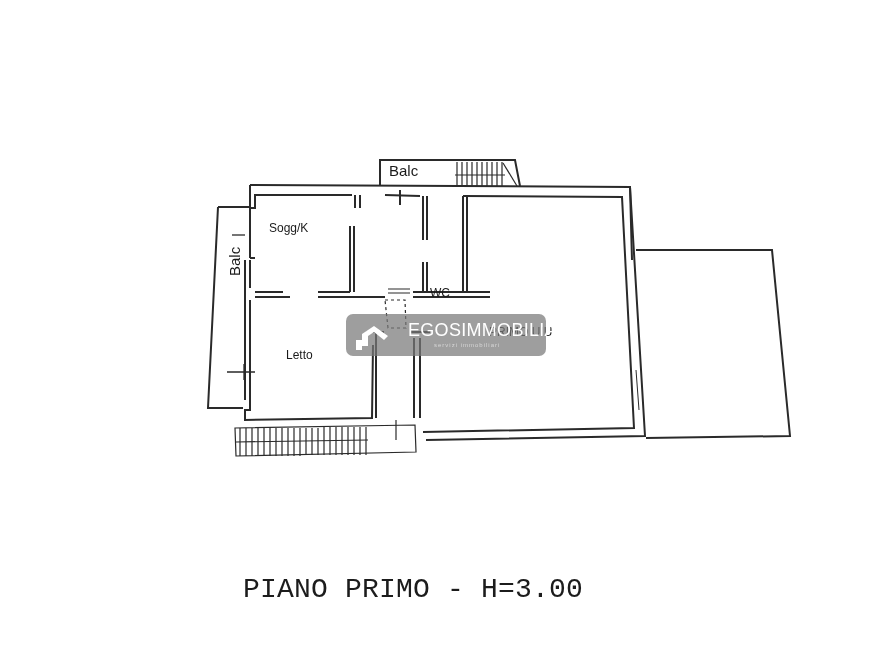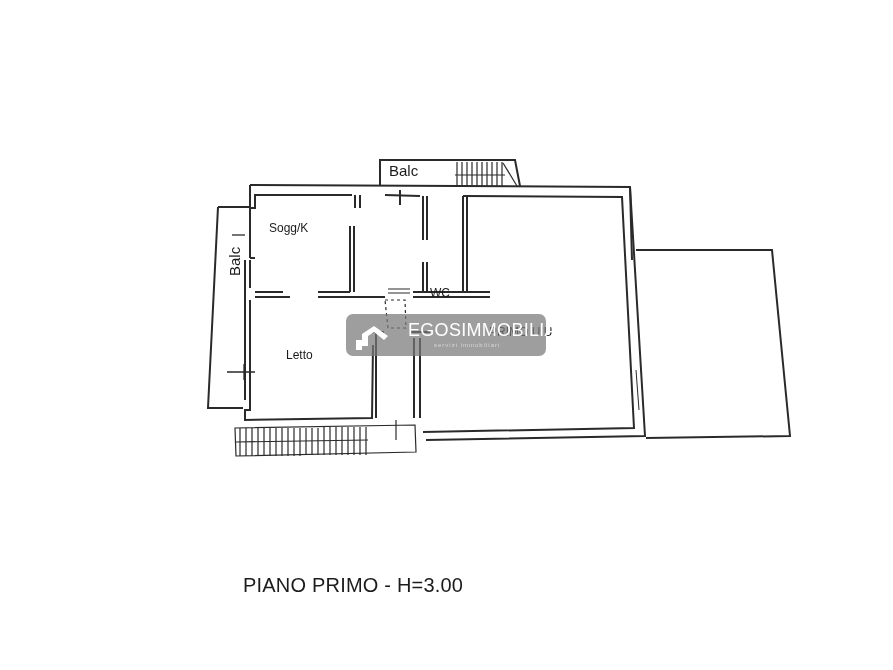--- a/index.html
+++ b/index.html
@@ -2,21 +2,21 @@
 <html><head>
 <meta charset="utf-8">
 <style>
   html, body { margin:0; padding:0; }
   body { width:893px; height:670px; background:#ffffff; position:relative; overflow:hidden; font-family:"Liberation Sans", sans-serif; }
   #plan { position:absolute; left:0; top:0; width:893px; height:670px; }
   .lbl { position:absolute; color:#1a1a1a; font-family:"Liberation Sans", sans-serif; white-space:nowrap; }
   .room { font-size:12px; }
   .small { font-size:15px; }
   .vert { transform:rotate(-90deg); transform-origin:left top; }
-  .title { font-size:20px; letter-spacing:0.2px; color:#1c1c1c; }
+  .title { font-size:28px; letter-spacing:0.2px; color:#1c1c1c;font-family:Liberation Mono, monospace; }
   .wm { position:absolute; left:346px; top:314px; width:200px; height:42px; background:rgba(120,120,120,0.72);border-radius:7px; }
   .wm-name { position:absolute; left:62px; top:6px; font-size:18px; color:#ffffff; font-family:"Liberation Sans", sans-serif; letter-spacing:0.3px; }
   .wm-sub { position:absolute; left:88px; top:28px; font-size:6px; color:#d8d8d8; font-family:"Liberation Sans", sans-serif; letter-spacing:1px; }
   .wm-logo { position:absolute; left:8px; top:6px; width:48px; height:32px; }
 </style>
 </head>
 <body>
 
 <svg id="plan" viewBox="0 0 893 670" xmlns="http://www.w3.org/2000/svg">
   <g fill="none" stroke="#2a2a2a" stroke-width="2" stroke-linejoin="miter">

